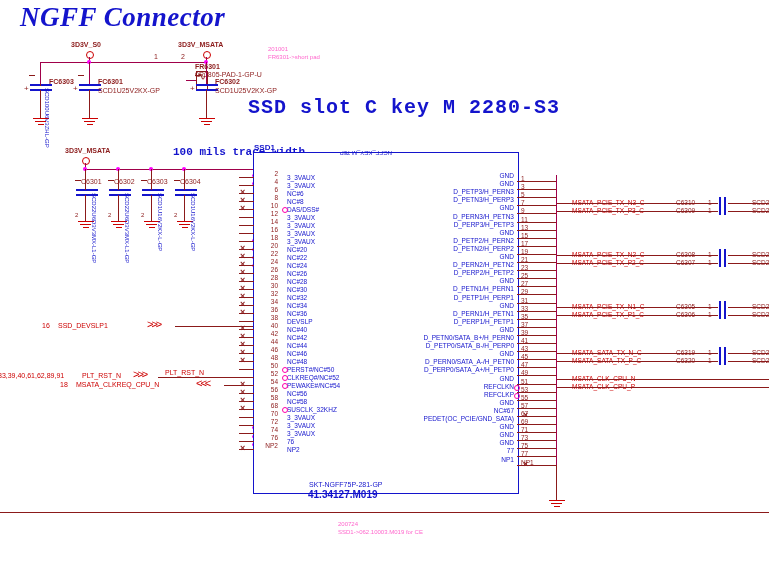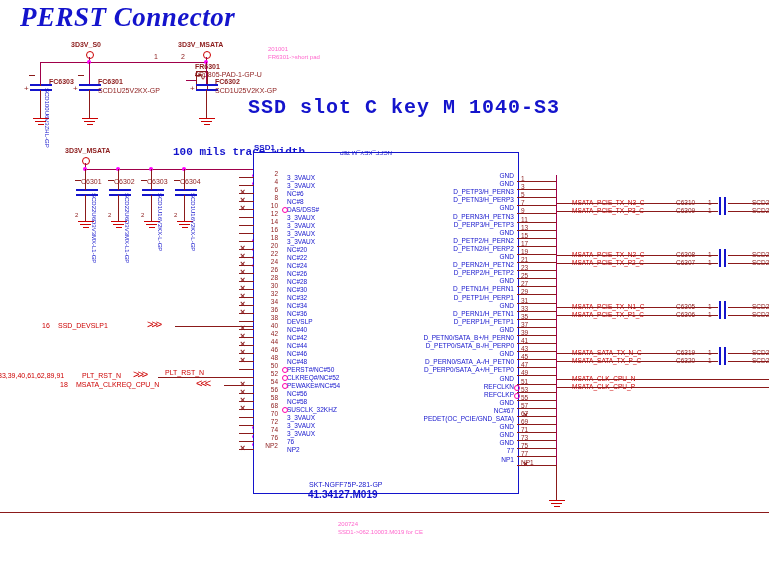--- a/index.html
+++ b/index.html
@@ -86,22 +86,22 @@
   
   #fr-box{left:196px;top:71px;width:10px;height:18px;}
   #fr-box .b{position:absolute;left:0;top:0;width:10px;height:18px;
              border:1px solid #8b1a1a;background:#fff;}
   #fr-box .z{position:absolute;left:1px;top:2px;font-size:11px;color:#8b1a1a;
              line-height:7px;}
 </style>
 </head>
 <body>
 
-<div class="abs" id="title">PERST Connector</div>
-<div class="abs" id="subtitle">SSD slot C key M 1040-S3</div>
+<div class="abs" id="title">NGFF Connector</div>
+<div class="abs" id="subtitle">SSD slot C key M 2280-S3</div>
 <div class="abs" id="trace-note">100 mils trace width</div>
 
 <div class="lbl-p" style="left:268px;top:46px;">201001</div>
 <div class="lbl-p" style="left:268px;top:54px;">FR6301-&gt;short pad</div>
 
 <div class="lbl-d" style="left:71px;top:41px;font-weight:bold;">3D3V_S0</div>
 <div class="oport" style="left:86px;top:51px;"></div>
 <div class="lbl-d" style="left:178px;top:41px;font-weight:bold;">3D3V_MSATA</div>
 <div class="oport" style="left:203px;top:51px;"></div>
 

